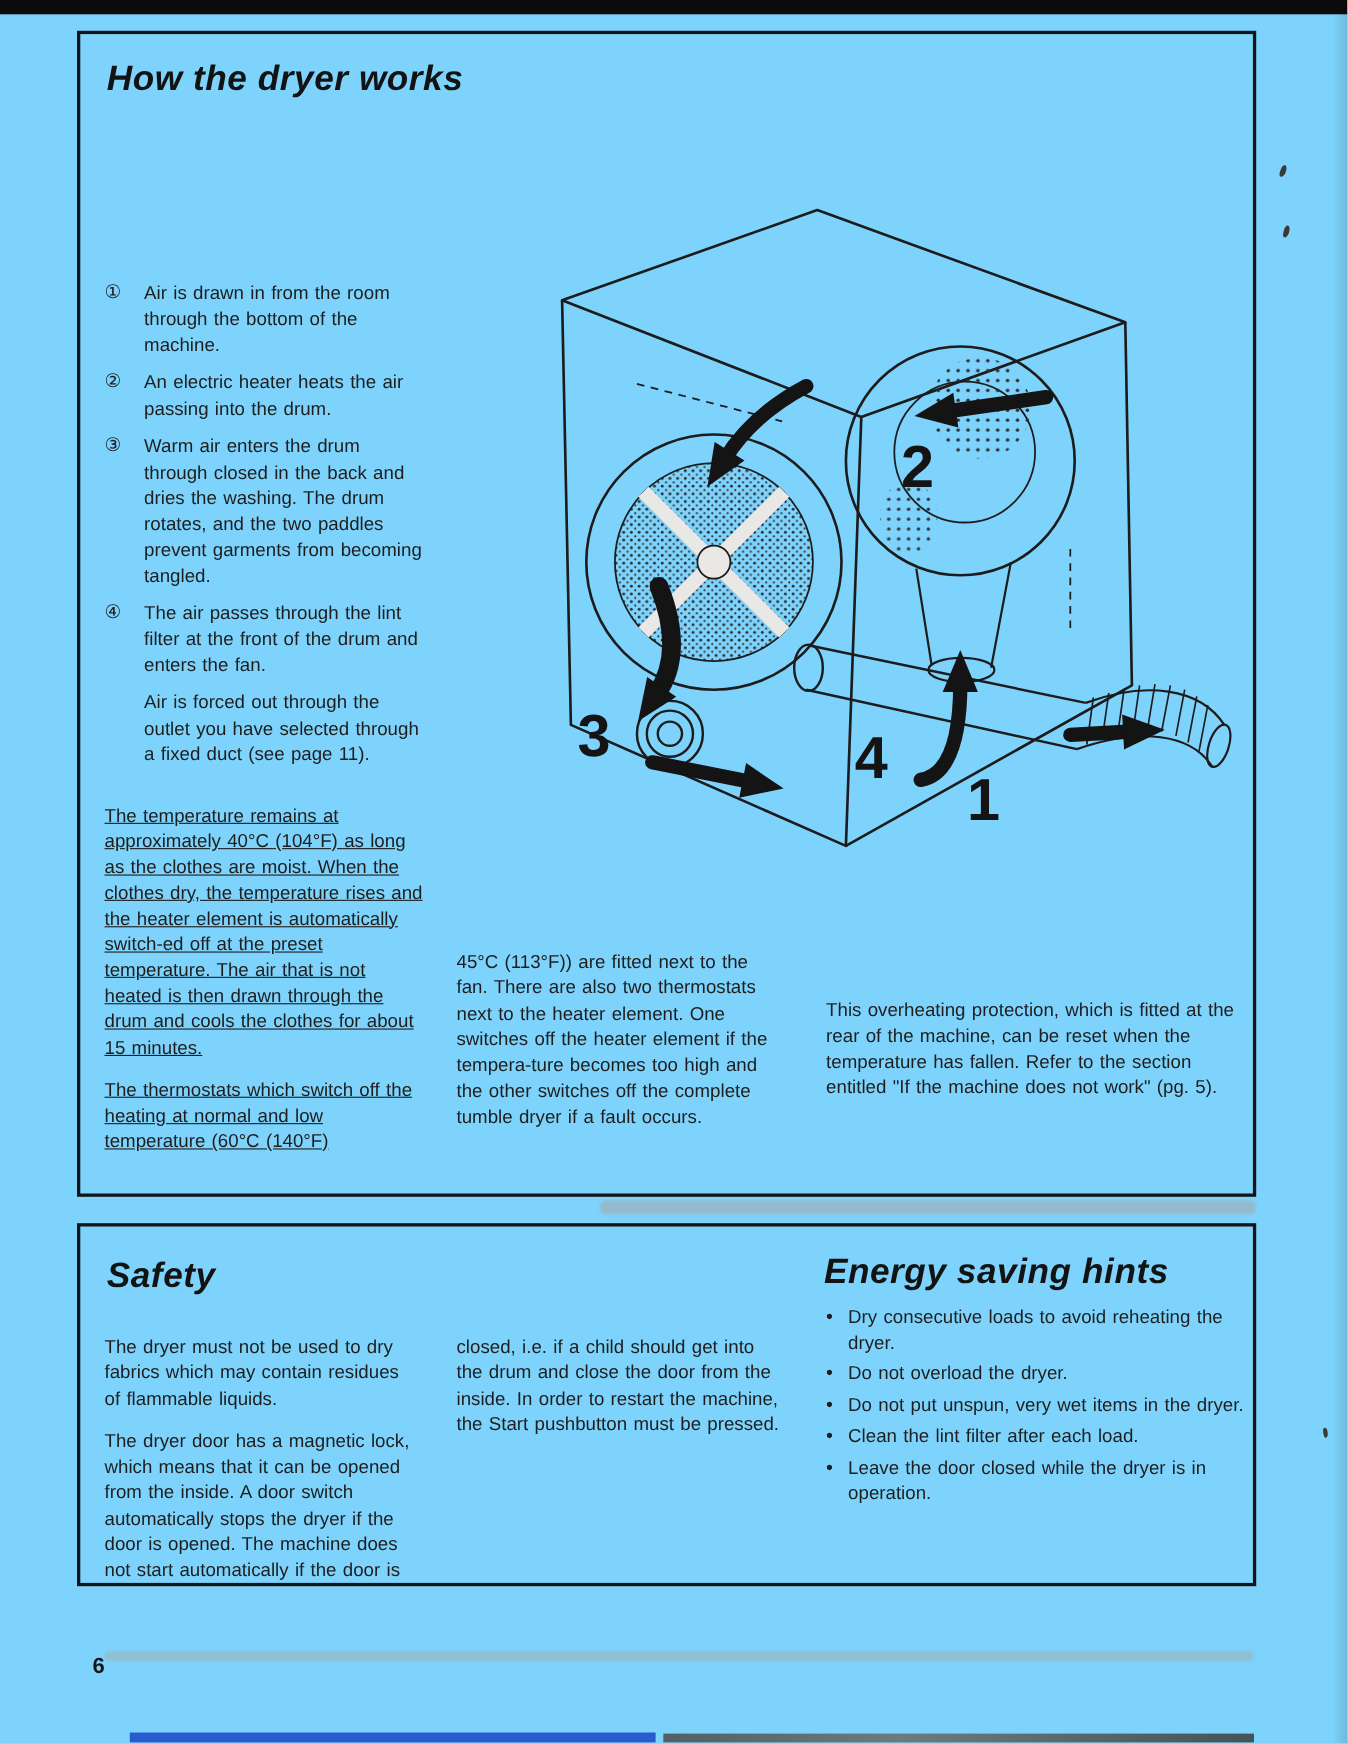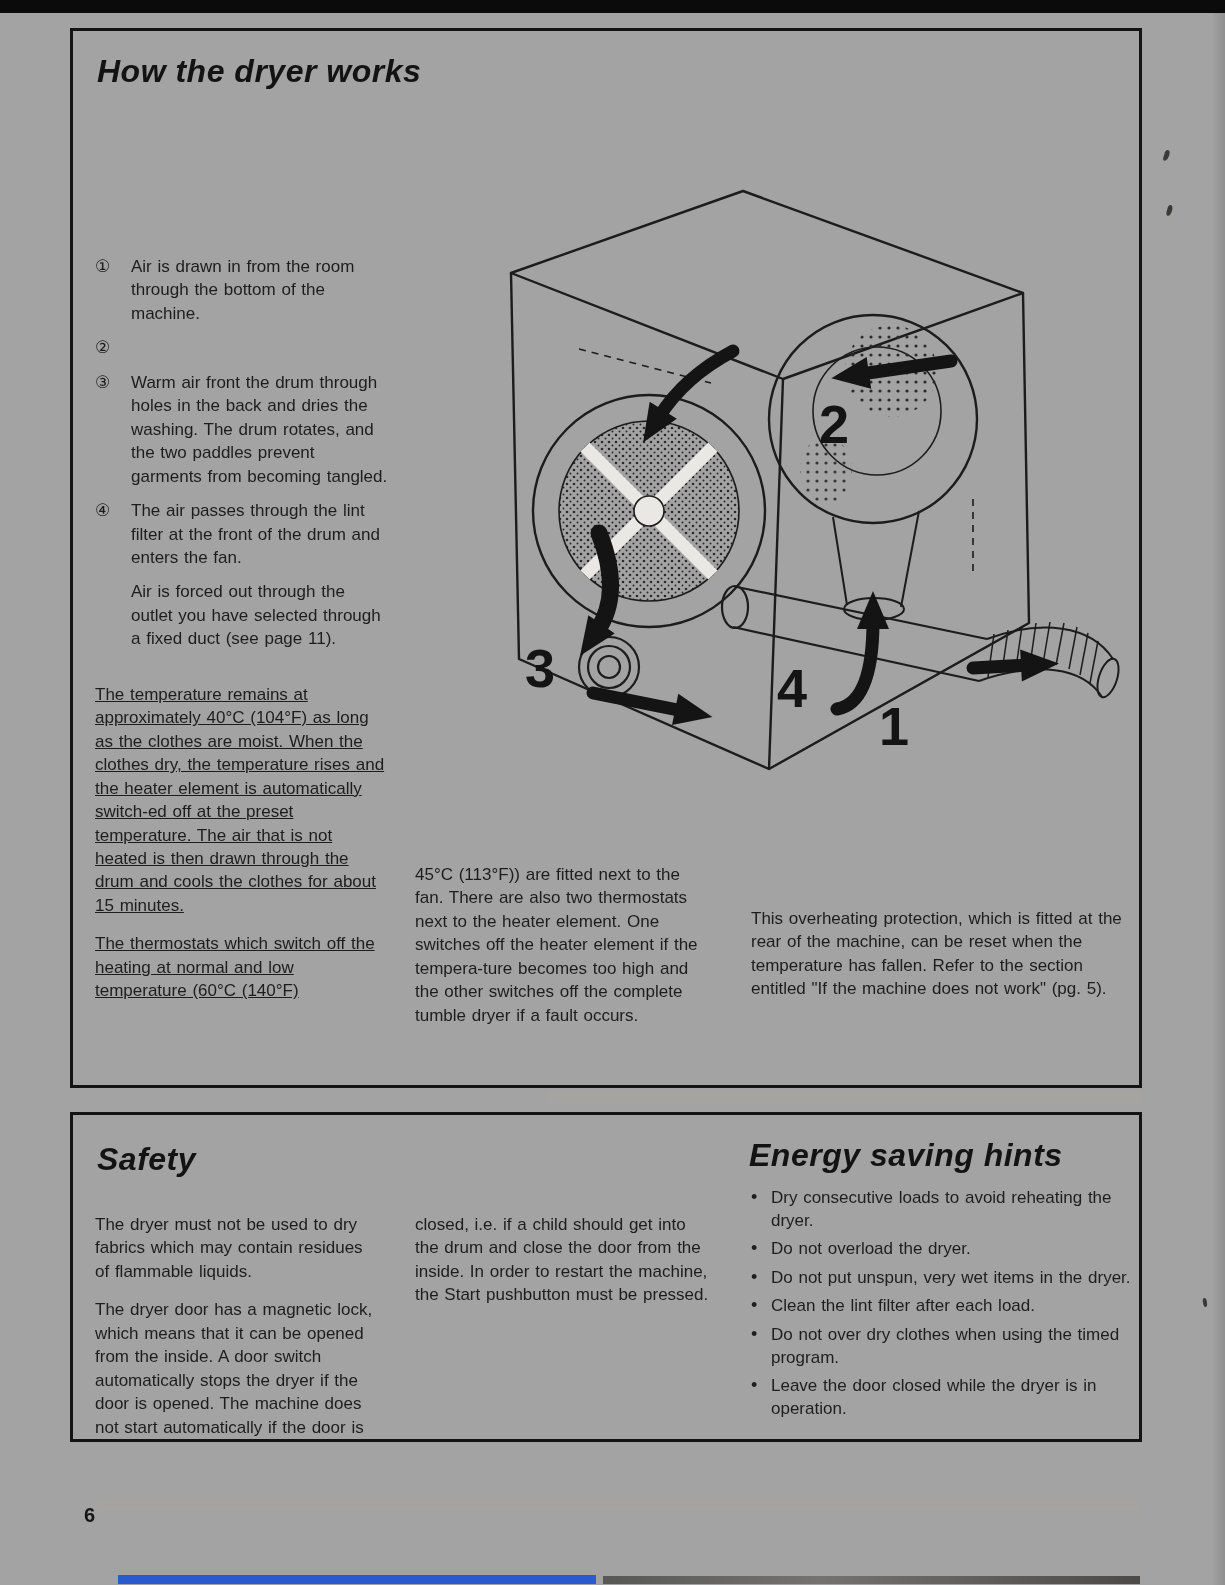--- a/index.html
+++ b/index.html
@@ -1,17 +1,17 @@
 <!DOCTYPE html>
 <html><head>
 <meta charset="utf-8">
 <style>
   html,body{margin:0;padding:0;}
   body{background:#d8d6d2;font-family:"Liberation Sans","DejaVu Sans",sans-serif;}
-  .page{position:relative;width:1225px;height:1585px;background:#a3a3a3;overflow:hidden;color:#1e1e1e;}
+  .page{position:relative;width:1225px;height:1585px;background:#7dd3fc;overflow:hidden;color:#1e1e1e;}
   .topbar{position:absolute;left:0;top:0;width:100%;height:13px;background:#0b0b0b;}
   .edge-shade{position:absolute;right:0;top:0;width:14px;height:100%;background:linear-gradient(90deg,rgba(0,0,0,0),rgba(0,0,0,0.12));pointer-events:none;}
   .box{position:absolute;border:3px solid #141414;box-sizing:border-box;}
   .box-top{left:70px;top:28px;width:1072px;height:1060px;}
   .box-bottom{left:70px;top:1112px;width:1072px;height:330px;}
   .sec-title{position:absolute;margin:0;font-size:32px;font-weight:bold;font-style:italic;letter-spacing:.5px;color:#131313;white-space:nowrap;}
   .title-how{left:24px;top:22px;}
   .title-safety{left:24px;top:26px;}
   .title-energy{left:676px;top:22px;}
   .body-text{font-size:17px;line-height:1.38;color:#1d1d1d;word-spacing:1px;}
@@ -51,24 +51,25 @@
     <h1 class="sec-title title-how">How the dryer works</h1>
 
     <div class="left-col body-text">
       <ol class="steps">
         <li class="step">
           <span class="step-num">①</span>
           <span class="step-text">Air is drawn in from the room through the bottom of the machine.</span>
         </li>
         <li class="step">
           <span class="step-num">②</span>
+          <span class="step-text">An electric heater heats the air passing into the drum.</span>
         </li>
         <li class="step">
           <span class="step-num">③</span>
-          <span class="step-text">Warm air front the drum through holes in the back and dries the washing. The drum rotates, and the two paddles prevent garments from becoming tangled.</span>
+          <span class="step-text">Warm air enters the drum through closed in the back and dries the washing. The drum rotates, and the two paddles prevent garments from becoming tangled.</span>
         </li>
         <li class="step">
           <span class="step-num">④</span>
           <span class="step-text">The air passes through the lint filter at the front of the drum and enters the fan.</span>
         </li>
       </ol>
       <p class="para step-cont">Air is forced out through the outlet you have selected through a fixed duct (see page 11).</p>
       <div class="lead-paras">
         <p class="para">The temperature remains at approximately 40°C (104°F) as long as the clothes are moist. When the clothes dry, the temperature rises and the heater element is automatically switch-ed off at the preset temperature. The air that is not heated is then drawn through the drum and cools the clothes for about 15 minutes.</p>
         <p class="para">The thermostats which switch off the heating at normal and low temperature (60°C (140°F)</p>
@@ -184,21 +185,20 @@
 
     <div class="s-col2 body-text">
       <p class="para">closed, i.e. if a child should get into the drum and close the door from the inside. In order to restart the machine, the Start pushbutton must be pressed.</p>
     </div>
 
     <ul class="energy-list">
       <li>Dry consecutive loads to avoid reheating the dryer.</li>
       <li>Do not overload the dryer.</li>
       <li>Do not put unspun, very wet items in the dryer.</li>
       <li>Clean the lint filter after each load.</li>
-      <li>Do not over dry clothes when using the timed program.</li>
       <li>Leave the door closed while the dryer is in operation.</li>
     </ul>
   </section>
 
   <div class="page-num">6</div>
 
   <div class="smudge-a"></div>
   <div class="smudge-b"></div>
   <div class="artifact art1"></div>
   <div class="artifact art2"></div>

